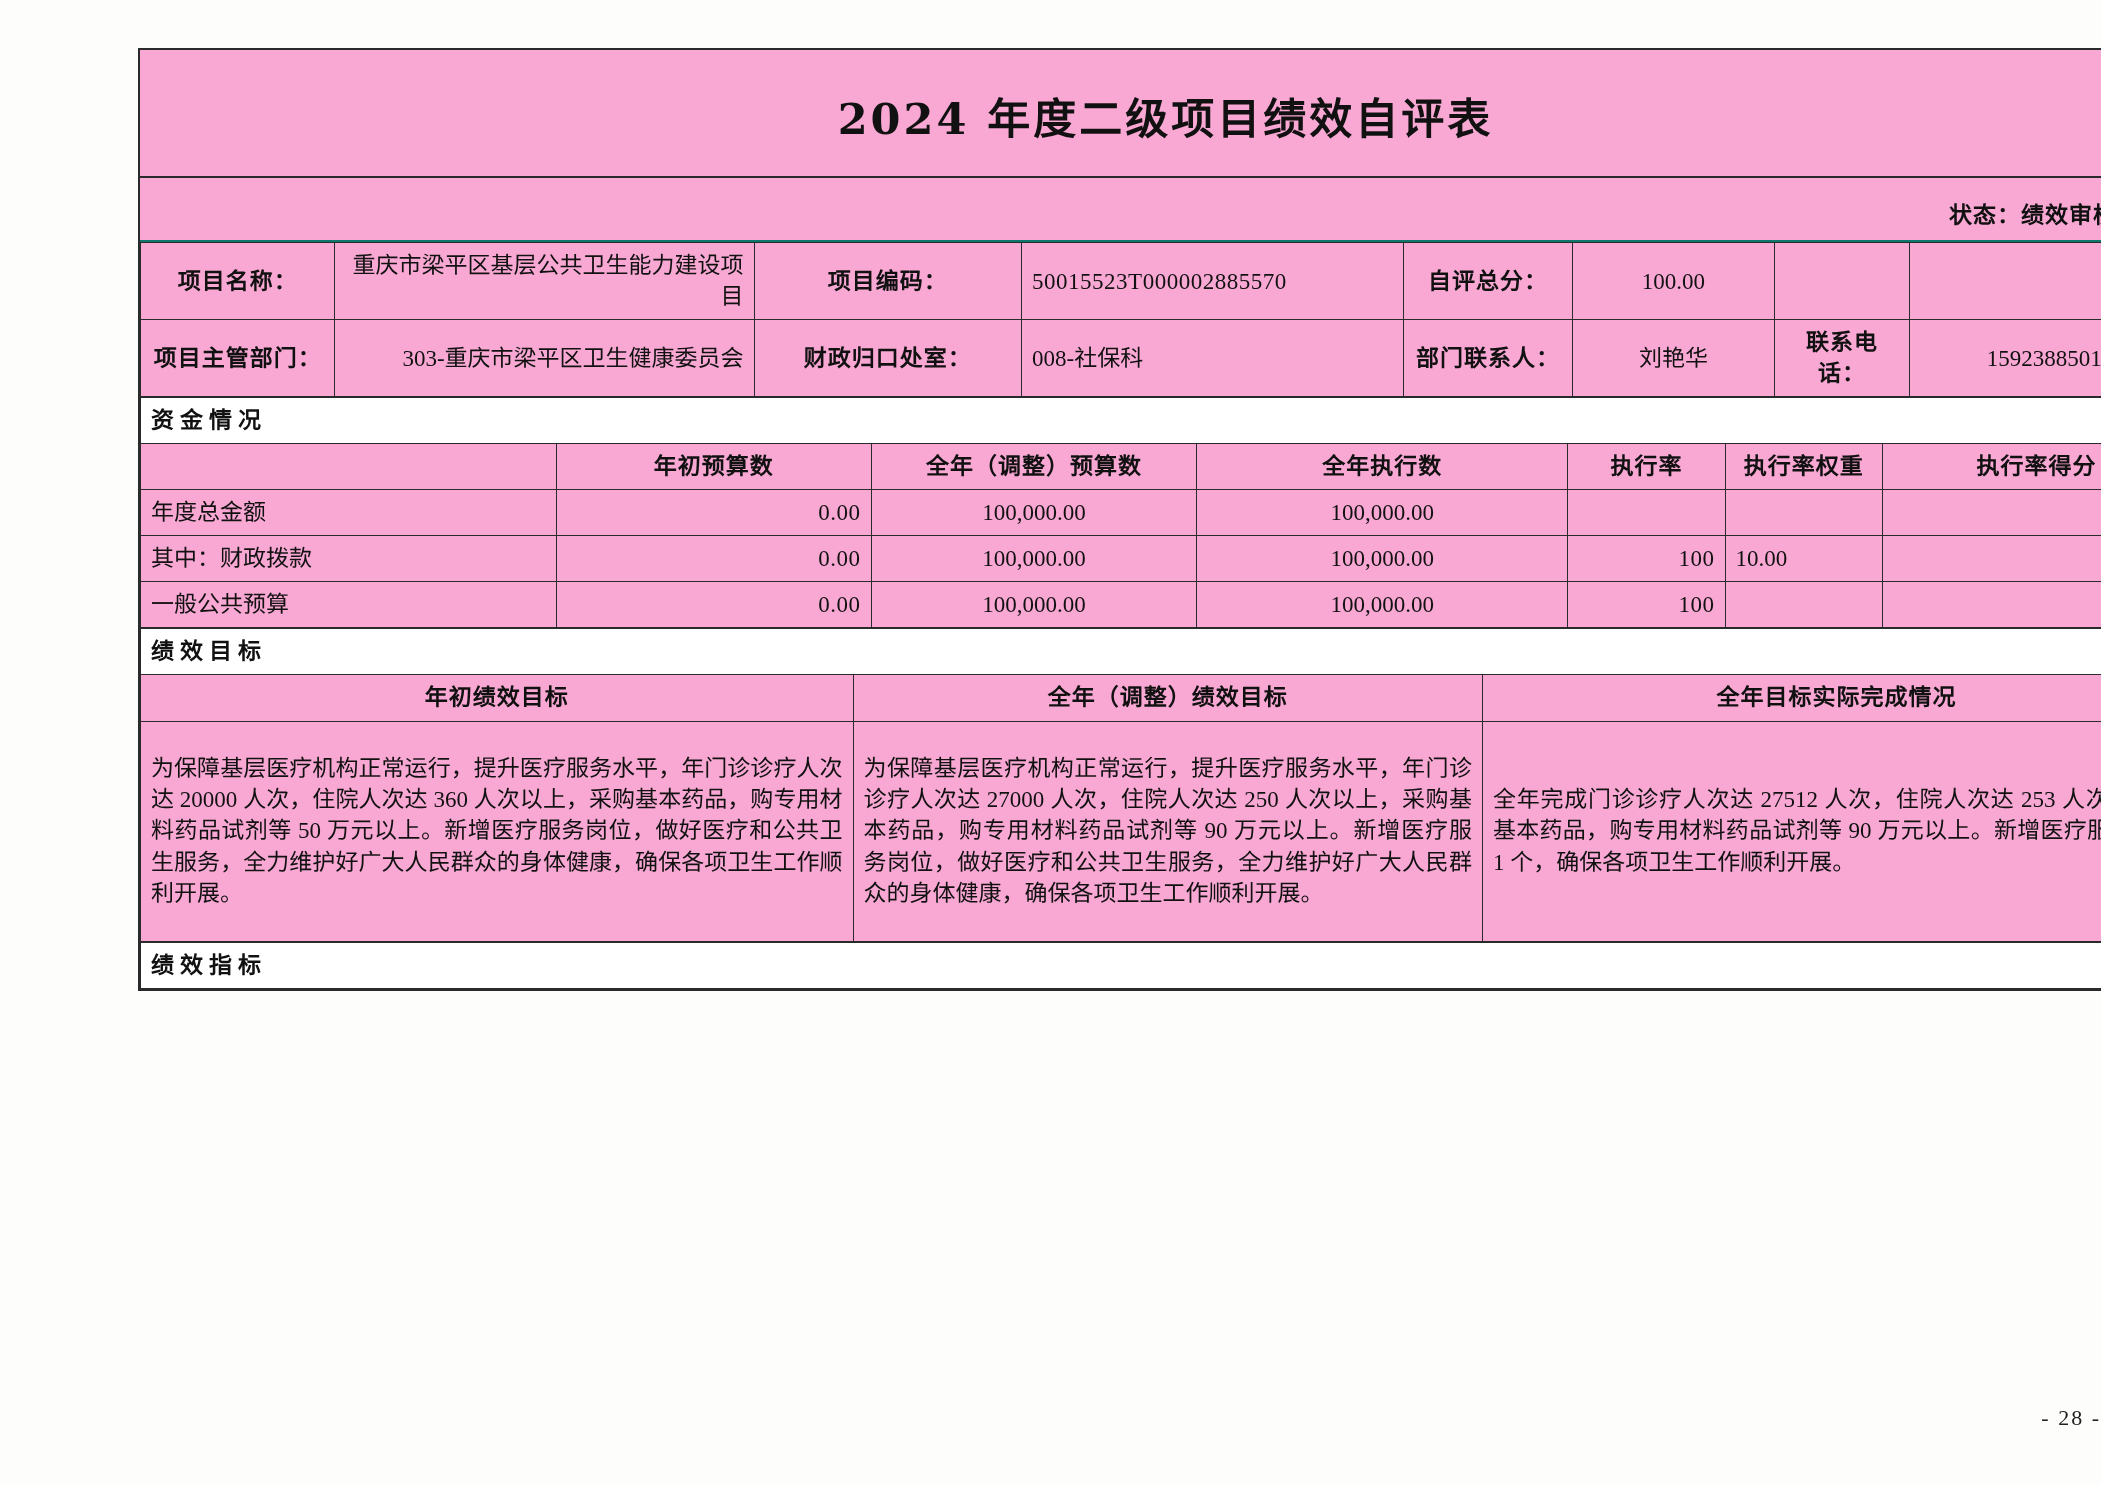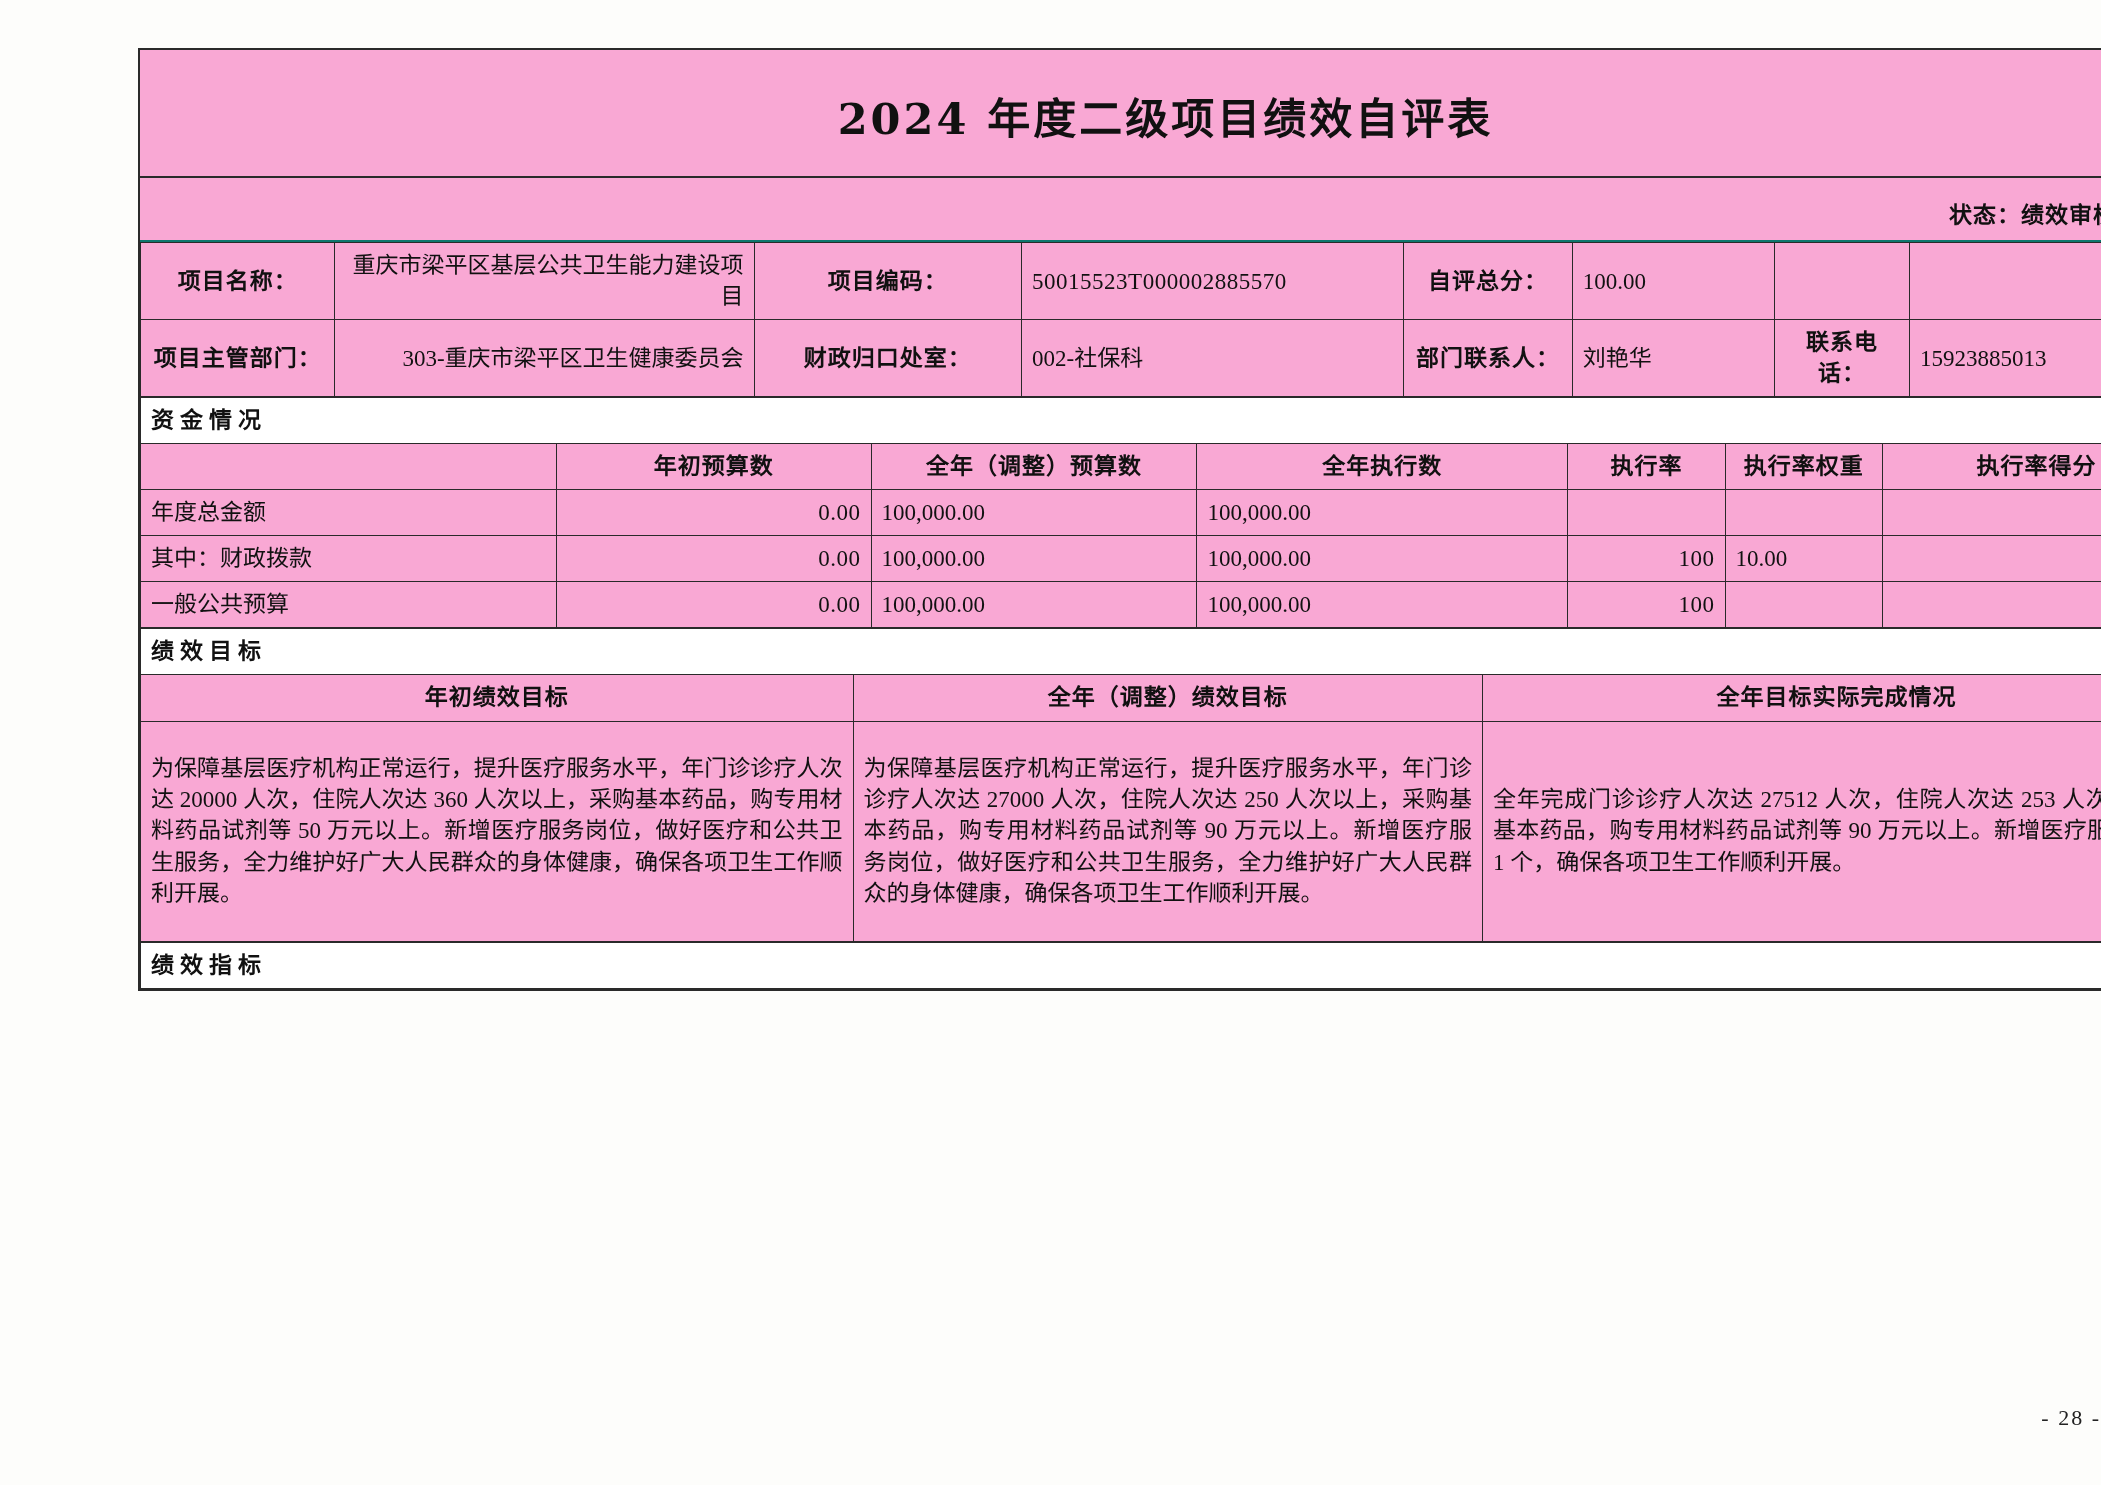--- a/index.html
+++ b/index.html
@@ -69,21 +69,21 @@
     vertical-align: middle;
     line-height: 1.35;
     color: #111;
   }
   .lbl {
     text-align: center;
     font-weight: 700;
     letter-spacing: 1px;
   }
   .val {
-    text-align: left;
+    text-align: center;
     font-weight: 400;
   }
   .val-left {
     text-align: left;
     padding-left: 14px;
   }
   .val-num {
     text-align: right;
     padding-right: 16px;
     font-family: "Liberation Serif", serif;
@@ -178,21 +178,21 @@
         <td class="code-cell" colspan="2">50015523T000002885570</td>
         <td class="lbl">自评总分：</td>
         <td class="val">100.00</td>
         <td class="val"></td>
         <td class="val"></td>
       </tr>
       <tr>
         <td class="lbl">项目主管部门：</td>
         <td class="proj-name-cell" colspan="2">303-重庆市梁平区卫生健康委员会</td>
         <td class="lbl">财政归口处室：</td>
-        <td class="val-left" colspan="2">002-社保科</td>
+        <td class="val-left" colspan="2">008-社保科</td>
         <td class="lbl">部门联系人：</td>
         <td class="val">刘艳华</td>
         <td class="lbl">联系电话：</td>
         <td class="val">15923885013</td>
       </tr>
     </tbody>
       </table>
 
     <table class="grid">
       <colgroup>

